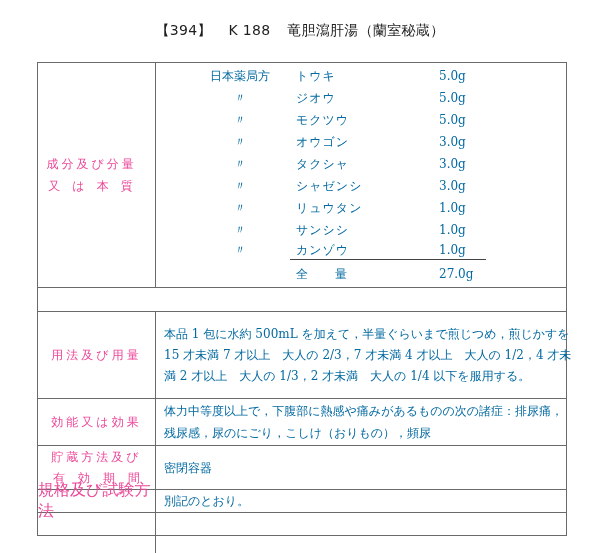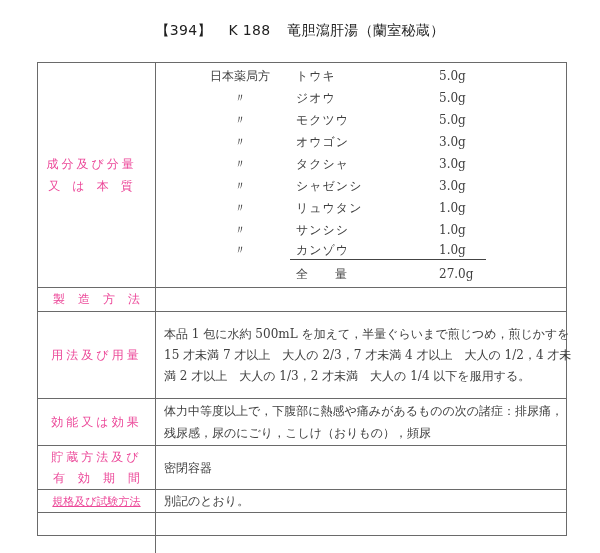--- a/index.html
+++ b/index.html
@@ -57,21 +57,21 @@
       width: 100px;
       display: flex;
       justify-content: space-between;
       line-height: 22px;
     }
     .val {
       flex: 1;
       padding: 2px 8px;
       font-size: 12px;
       line-height: 22px;
-      color: #404040;
+      color: #0369a1;
       box-sizing: border-box;
       display: flex;
       flex-direction: column;
       justify-content: center;
     }
     
     .ing {
       position: relative;
       height: 224px;
     }
@@ -161,23 +161,20 @@
       </div>
       <div class="ing-rule"></div>
       <div class="ing-row" style="top:200px;">
         <span class="ing-name">全　　量</span>
         <span class="ing-amt">27.0g</span>
       </div>
     </div>
   </div>
 
   <div class="row" style="height:24px;">
-    <div class="lbl">
-      <span style="letter-spacing:13px; margin-right:-13px;">製造方法</span>
-    </div>
   </div>
 
   <div class="row" style="height:87px;">
     <div class="lbl">
       <span style="letter-spacing:3px;">用法及び用量</span>
     </div>
     <div class="val" style="line-height:21px; padding:0 8px;">
       <span style="white-space:nowrap;">本品 1 包に水約 500mL を加えて，半量ぐらいまで煎じつめ，煎じかすを</span>
       <span style="white-space:nowrap;">15 才未満 7 才以上　大人の 2/3，7 才未満 4 才以上　大人の 1/2，4 才未</span>
       <span style="white-space:nowrap;">満 2 才以上　大人の 1/3，2 才未満　大人の 1/4 以下を服用する。</span>
@@ -199,21 +196,21 @@
       <span style="letter-spacing:3px; line-height:21px;">貯蔵方法及び</span>
       <span style="letter-spacing:13px; margin-right:-13px; line-height:21px;">有効期間</span>
     </div>
     <div class="val" style="padding:0 8px;">
       <span>密閉容器</span>
     </div>
   </div>
 
   <div class="row" style="height:23px;">
     <div class="lbl">
-      <span style="font-size:11px;text-decoration:underline;">規格及び試験方法</span>
+      <span style="font-size:16px;">規格及び試験方法</span>
     </div>
     <div class="val" style="padding:0 8px;">
       <span>別記のとおり。</span>
     </div>
   </div>
 
   <div class="row" style="height:23px;flex-direction:column;">
     <div class="lbl">
       <span style="letter-spacing:70px; margin-right:-70px;">備考</span>
     </div>

